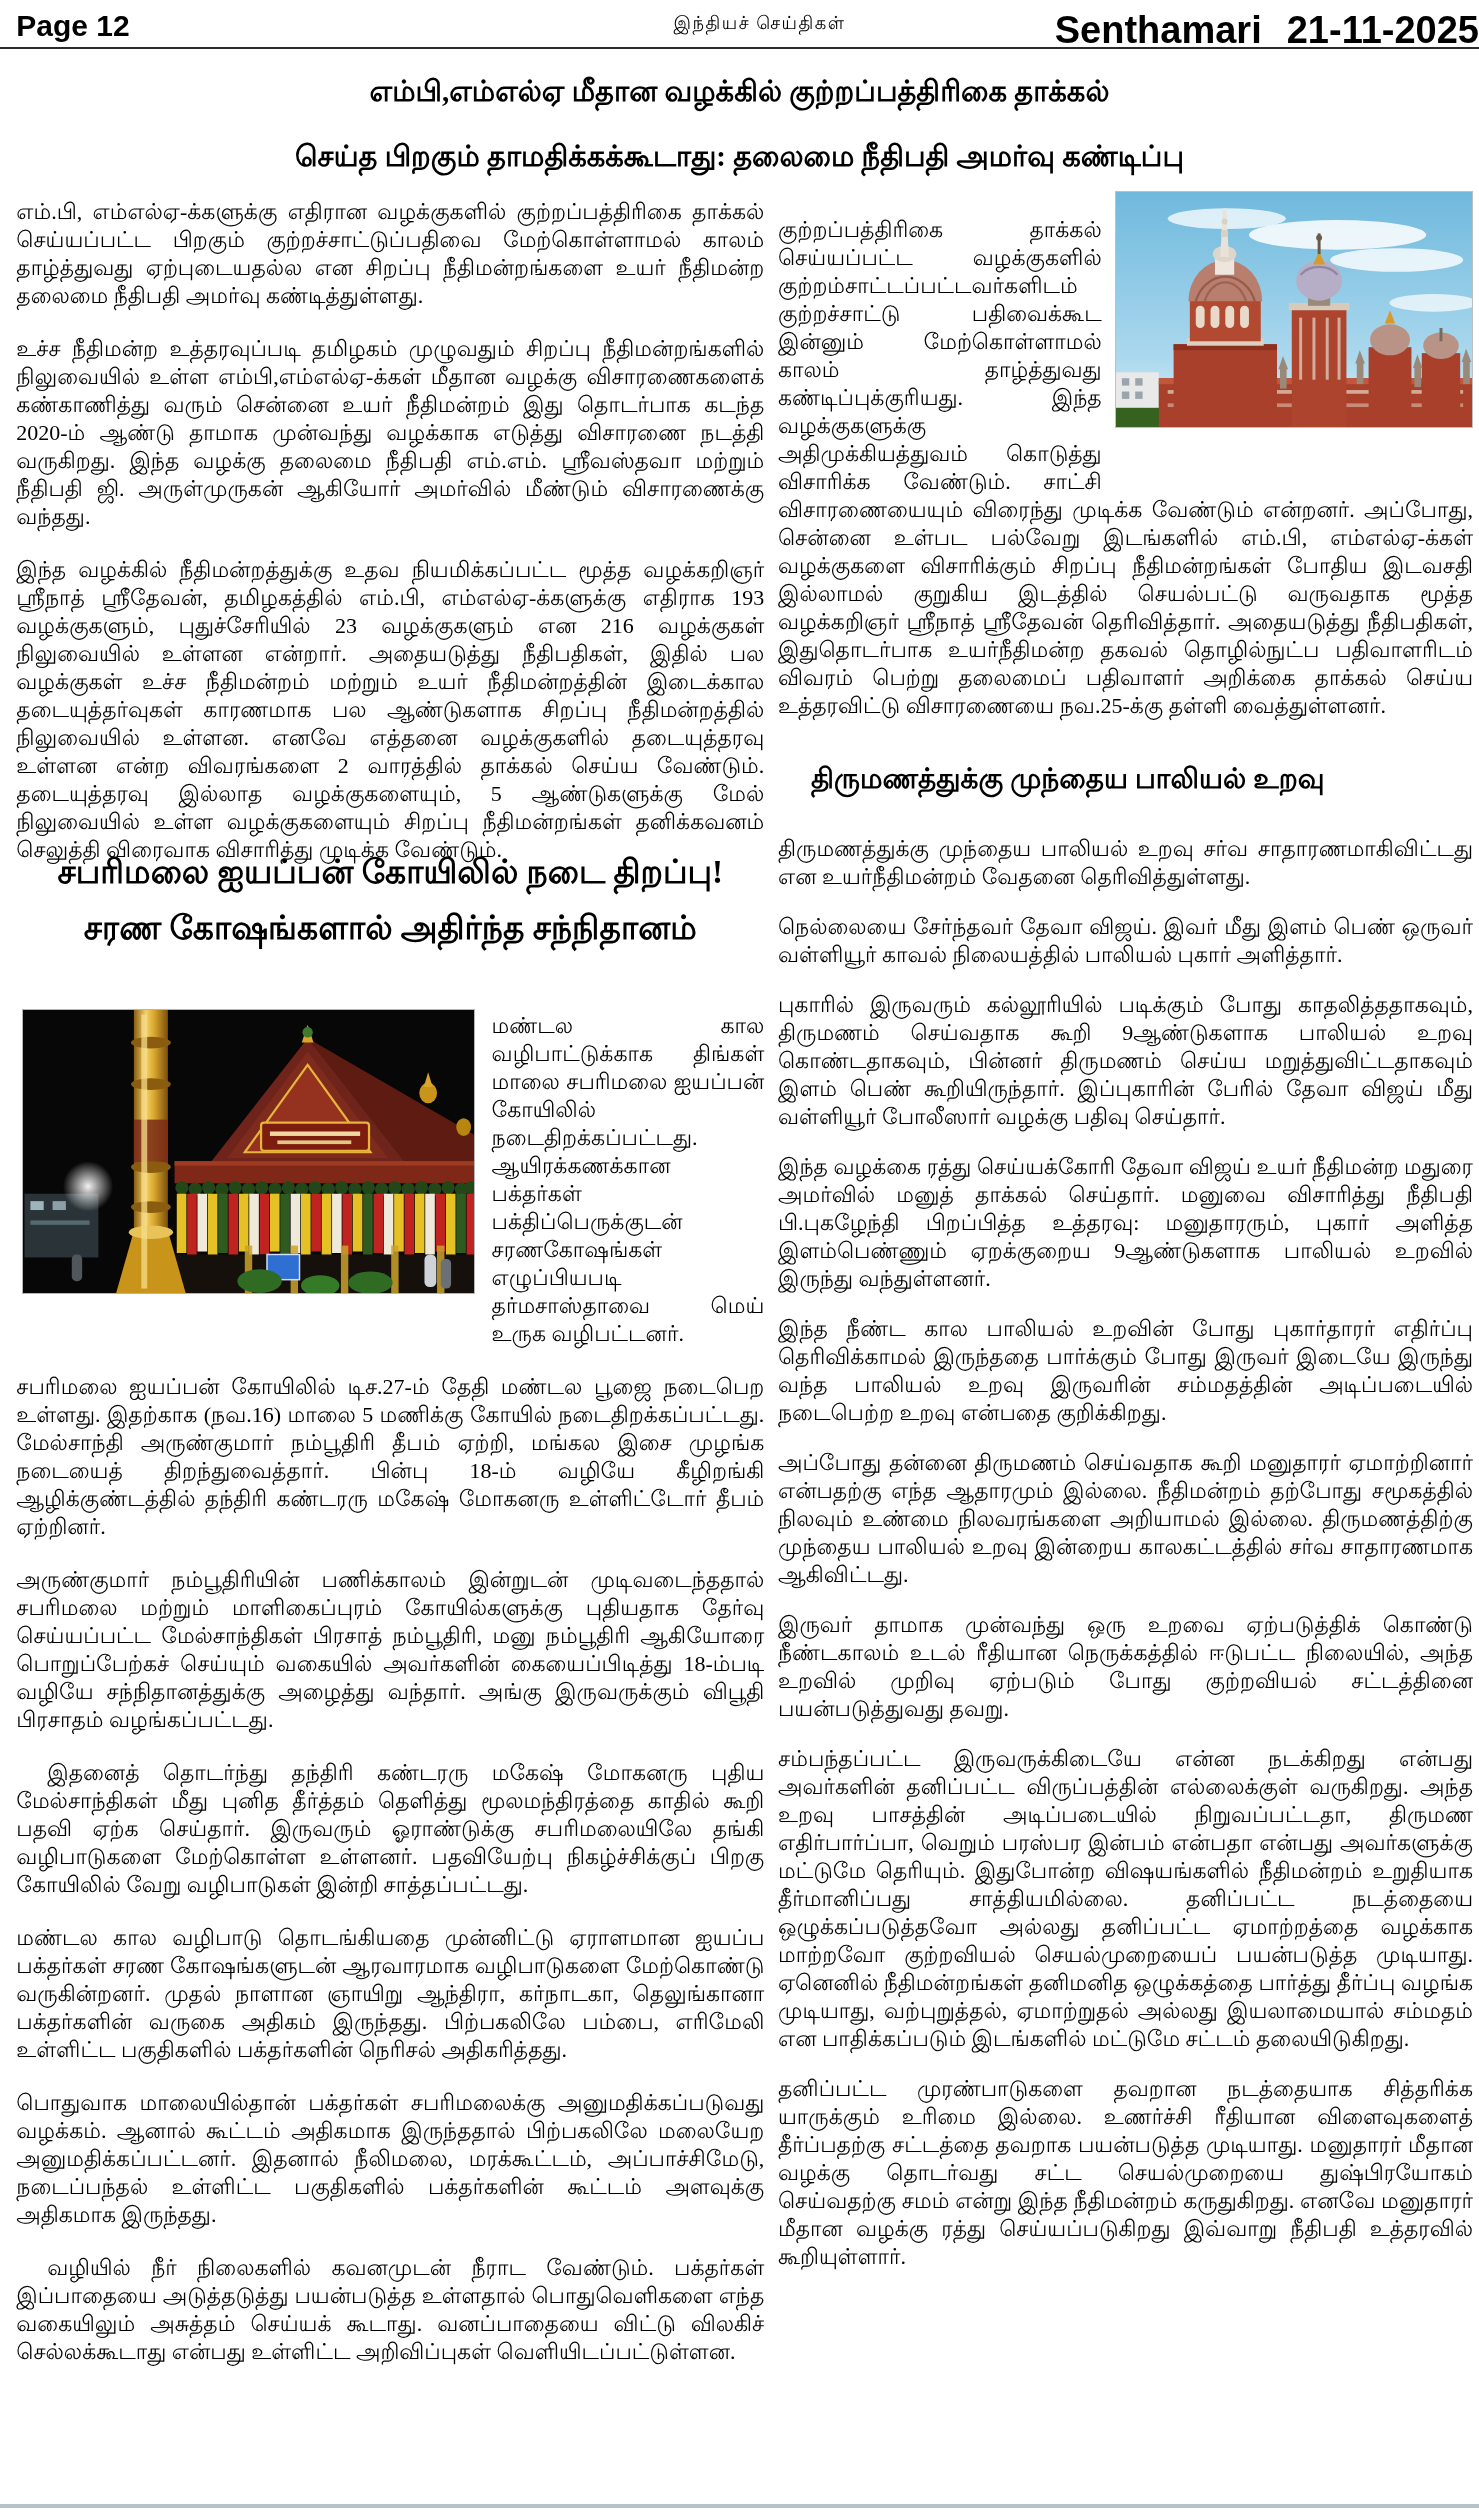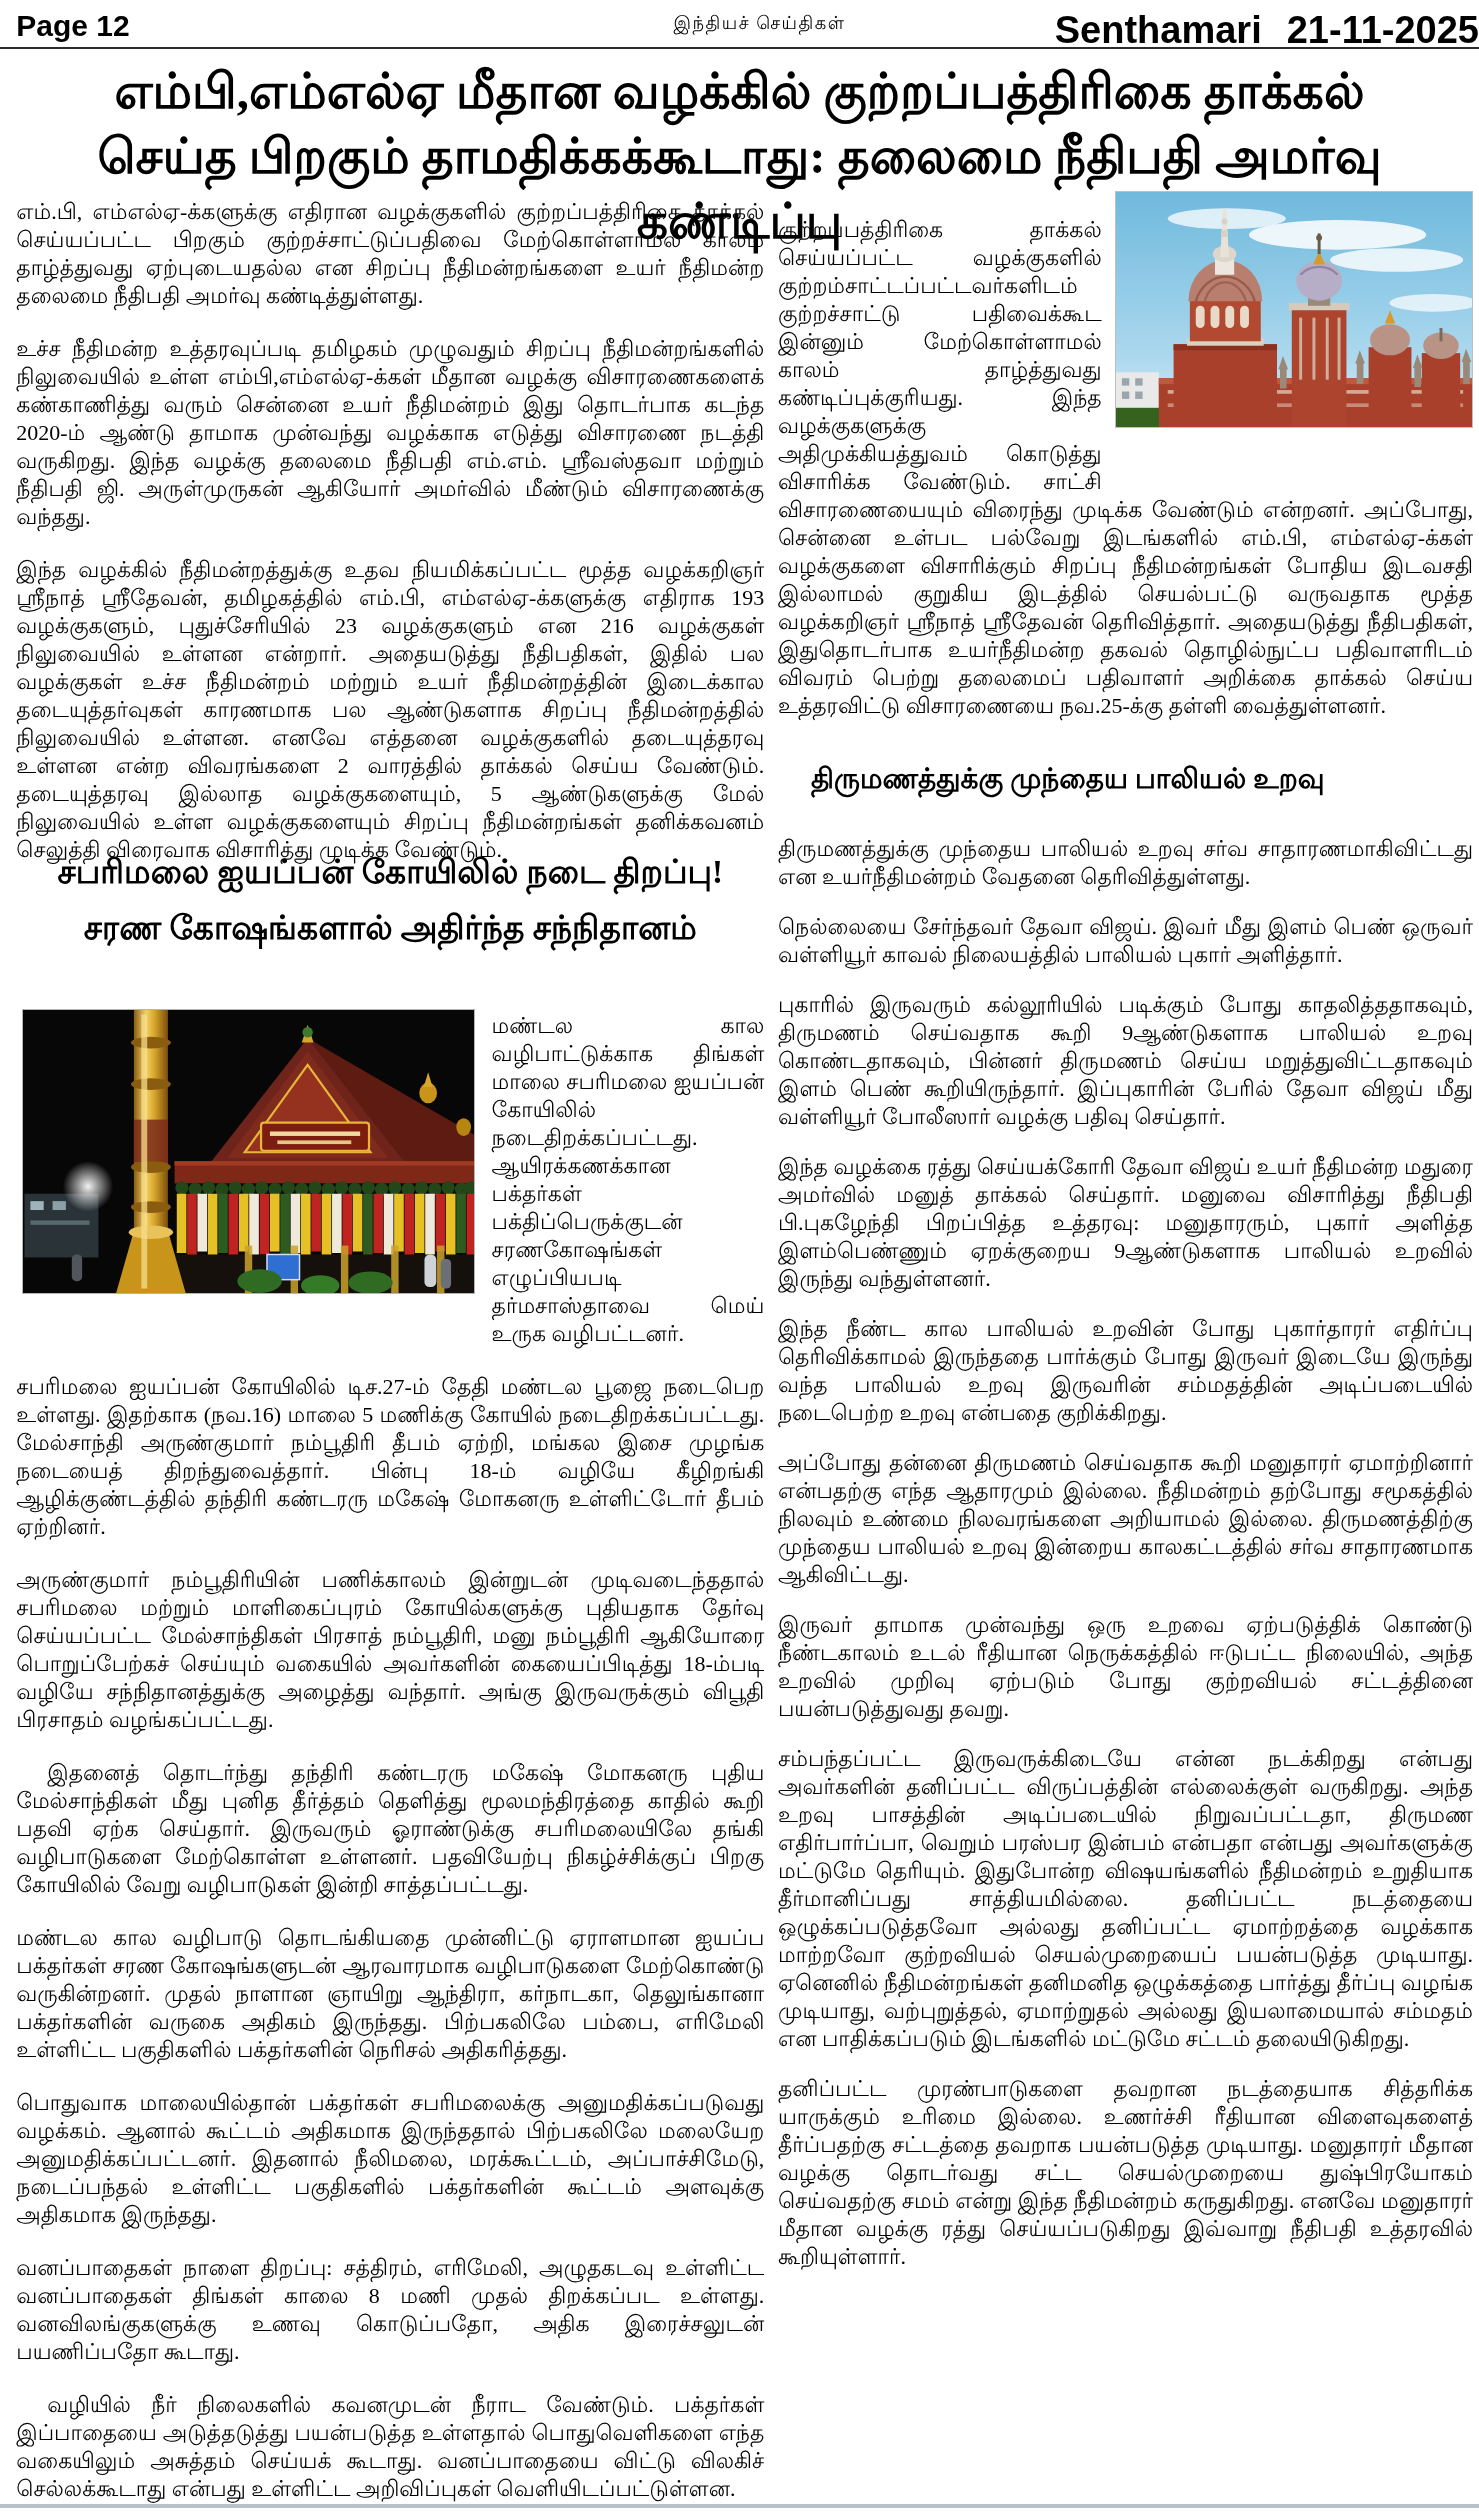--- a/index.html
+++ b/index.html
@@ -12,21 +12,21 @@
   #page-number{left:16.3px;top:9px;font-family:"Liberation Sans","DejaVu Sans",sans-serif;
     font-weight:bold;font-size:30px;}
   #section-title{left:50%;top:13.3px;transform:translateX(-50%);font-size:18px;letter-spacing:1.5px;margin-left:20px;}
   #masthead{right:0;top:9px;font-family:"Liberation Sans","DejaVu Sans",sans-serif;
     font-weight:bold;font-size:38px;}
   #masthead .gap{display:inline-block;width:25px;}
   #header-rule{left:0;top:47px;width:1479px;height:2.2px;background:#2b2b2b;}
   #bottom-rule{left:0;top:2504px;width:1479px;height:3.7px;background:#b9c1c8;}
   
   #main-headline{left:0;top:59px;width:1479px;text-align:center;font-weight:bold;
-    font-size:49px;line-height:65px;}
+    font-size:29px;line-height:65px;}
   
   .body-text{font-size:22px;line-height:28px;text-align:justify;text-justify:inter-word;}
   .body-text p{margin:0 0 25px 0;}
   .indent{text-indent:31px;}
   
   #left-main{left:16.3px;top:198px;width:748px;}
   #subhead-sabarimala{left:16.3px;top:844px;width:748px;text-align:center;font-weight:bold;
     font-size:33px;line-height:56px;}
   #sabarimala-body{left:16.3px;top:1006px;width:748px;}
   .photo-temple{float:left;width:451px;height:283px;margin:3px 16.3px 68px 6px;
@@ -188,21 +188,20 @@
     <ellipse cx="173" cy="300" rx="30" ry="9" fill="#e8c35a"></ellipse>
     <rect x="160" y="6" width="8" height="370" fill="#f7dd8a" opacity="0.75"></rect>
   </svg>
 
   <p class="lead">மண்டல கால வழிபாட்டுக்காக திங்கள் மாலை சபரிமலை ஐயப்பன் கோயிலில் நடைதிறக்கப்பட்டது. ஆயிரக்கணக்கான பக்தர்கள் பக்திப்பெருக்குடன் சரணகோஷங்கள் எழுப்பியபடி தர்மசாஸ்தாவை மெய் உருக வழிபட்டனர்.</p>
   <p>சபரிமலை ஐயப்பன் கோயிலில் டிச.27-ம் தேதி மண்டல பூஜை நடைபெற உள்ளது. இதற்காக (நவ.16) மாலை 5 மணிக்கு கோயில் நடைதிறக்கப்பட்டது. மேல்சாந்தி அருண்குமார் நம்பூதிரி தீபம் ஏற்றி, மங்கல இசை முழங்க நடையைத் திறந்துவைத்தார். பின்பு 18-ம் வழியே கீழிறங்கி ஆழிக்குண்டத்தில் தந்திரி கண்டரரு மகேஷ் மோகனரு உள்ளிட்டோர் தீபம் ஏற்றினர்.</p>
   <p>அருண்குமார் நம்பூதிரியின் பணிக்காலம் இன்றுடன் முடிவடைந்ததால் சபரிமலை மற்றும் மாளிகைப்புரம் கோயில்களுக்கு புதியதாக தேர்வு செய்யப்பட்ட மேல்சாந்திகள் பிரசாத் நம்பூதிரி, மனு நம்பூதிரி ஆகியோரை பொறுப்பேற்கச் செய்யும் வகையில் அவர்களின் கையைப்பிடித்து 18-ம்படி வழியே சந்நிதானத்துக்கு அழைத்து வந்தார். அங்கு இருவருக்கும் விபூதி பிரசாதம் வழங்கப்பட்டது.</p>
   <p class="indent">இதனைத் தொடர்ந்து தந்திரி கண்டரரு மகேஷ் மோகனரு புதிய மேல்சாந்திகள் மீது புனித தீர்த்தம் தெளித்து மூலமந்திரத்தை காதில் கூறி பதவி ஏற்க செய்தார். இருவரும் ஓராண்டுக்கு சபரிமலையிலே தங்கி வழிபாடுகளை மேற்கொள்ள உள்ளனர். பதவியேற்பு நிகழ்ச்சிக்குப் பிறகு கோயிலில் வேறு வழிபாடுகள் இன்றி சாத்தப்பட்டது.</p>
   <p>மண்டல கால வழிபாடு தொடங்கியதை முன்னிட்டு ஏராளமான ஐயப்ப பக்தர்கள் சரண கோஷங்களுடன் ஆரவாரமாக வழிபாடுகளை மேற்கொண்டு வருகின்றனர். முதல் நாளான ஞாயிறு ஆந்திரா, கர்நாடகா, தெலுங்கானா பக்தர்களின் வருகை அதிகம் இருந்தது. பிற்பகலிலே பம்பை, எரிமேலி உள்ளிட்ட பகுதிகளில் பக்தர்களின் நெரிசல் அதிகரித்தது.</p>
   <p>பொதுவாக மாலையில்தான் பக்தர்கள் சபரிமலைக்கு அனுமதிக்கப்படுவது வழக்கம். ஆனால் கூட்டம் அதிகமாக இருந்ததால் பிற்பகலிலே மலையேற அனுமதிக்கப்பட்டனர். இதனால் நீலிமலை, மரக்கூட்டம், அப்பாச்சிமேடு, நடைப்பந்தல் உள்ளிட்ட பகுதிகளில் பக்தர்களின் கூட்டம் அளவுக்கு அதிகமாக இருந்தது.</p>
-  <p>வனப்பாதைகள் நாளை திறப்பு: சத்திரம், எரிமேலி, அழுதகடவு உள்ளிட்ட வனப்பாதைகள் திங்கள் காலை 8 மணி முதல் திறக்கப்பட உள்ளது. வனவிலங்குகளுக்கு உணவு கொடுப்பதோ, அதிக இரைச்சலுடன் பயணிப்பதோ கூடாது.</p>
   <p class="indent">வழியில் நீர் நிலைகளில் கவனமுடன் நீராட வேண்டும். பக்தர்கள் இப்பாதையை அடுத்தடுத்து பயன்படுத்த உள்ளதால் பொதுவெளிகளை எந்த வகையிலும் அசுத்தம் செய்யக் கூடாது. வனப்பாதையை விட்டு விலகிச் செல்லக்கூடாது என்பது உள்ளிட்ட அறிவிப்புகள் வெளியிடப்பட்டுள்ளன.</p>
 </div>
 
 <div class="abs body-text" id="right-col">
 
   <svg class="photo-court" viewBox="0 0 482 318" xmlns="http://www.w3.org/2000/svg" preserveAspectRatio="none">
     <defs>
       <linearGradient id="sky" x1="0" y1="0" x2="0" y2="1">
         <stop offset="0" stop-color="#6fb9dd"></stop>
           <stop offset="0.7" stop-color="#abd8ee"></stop>

